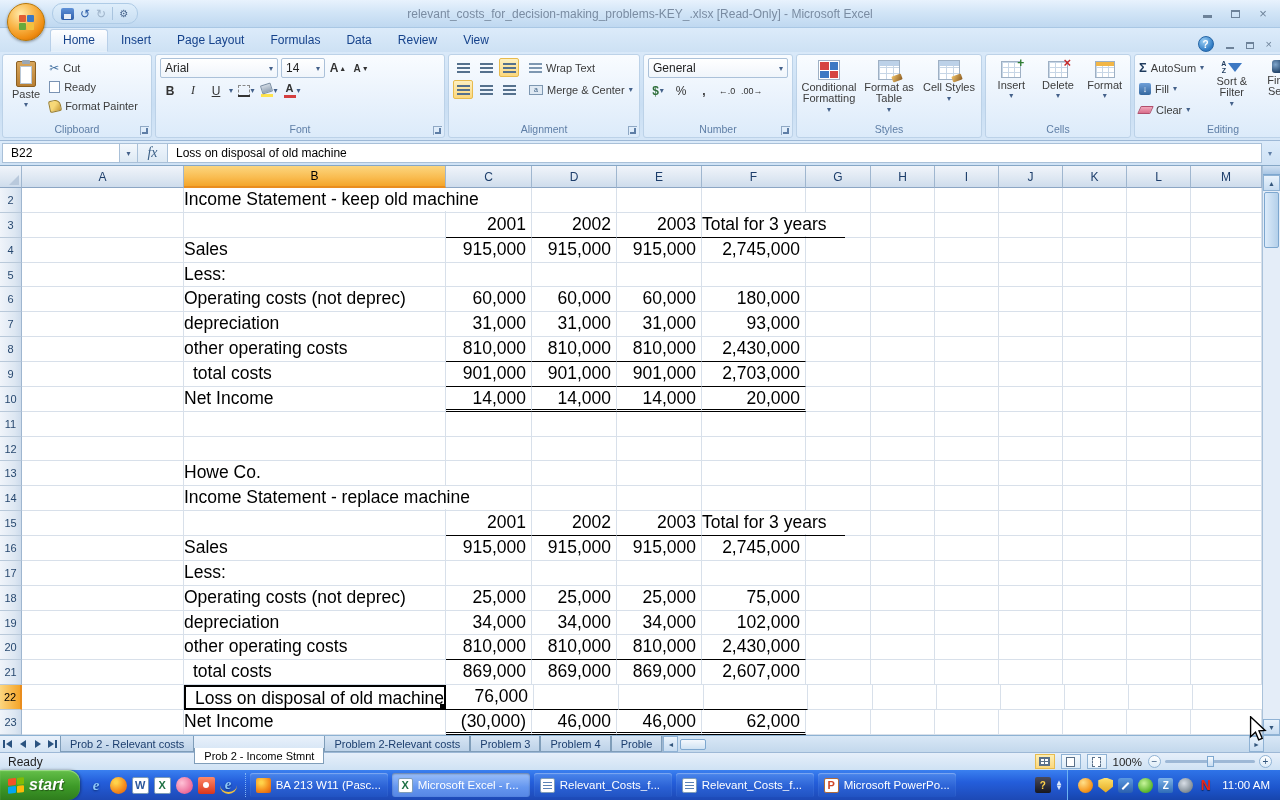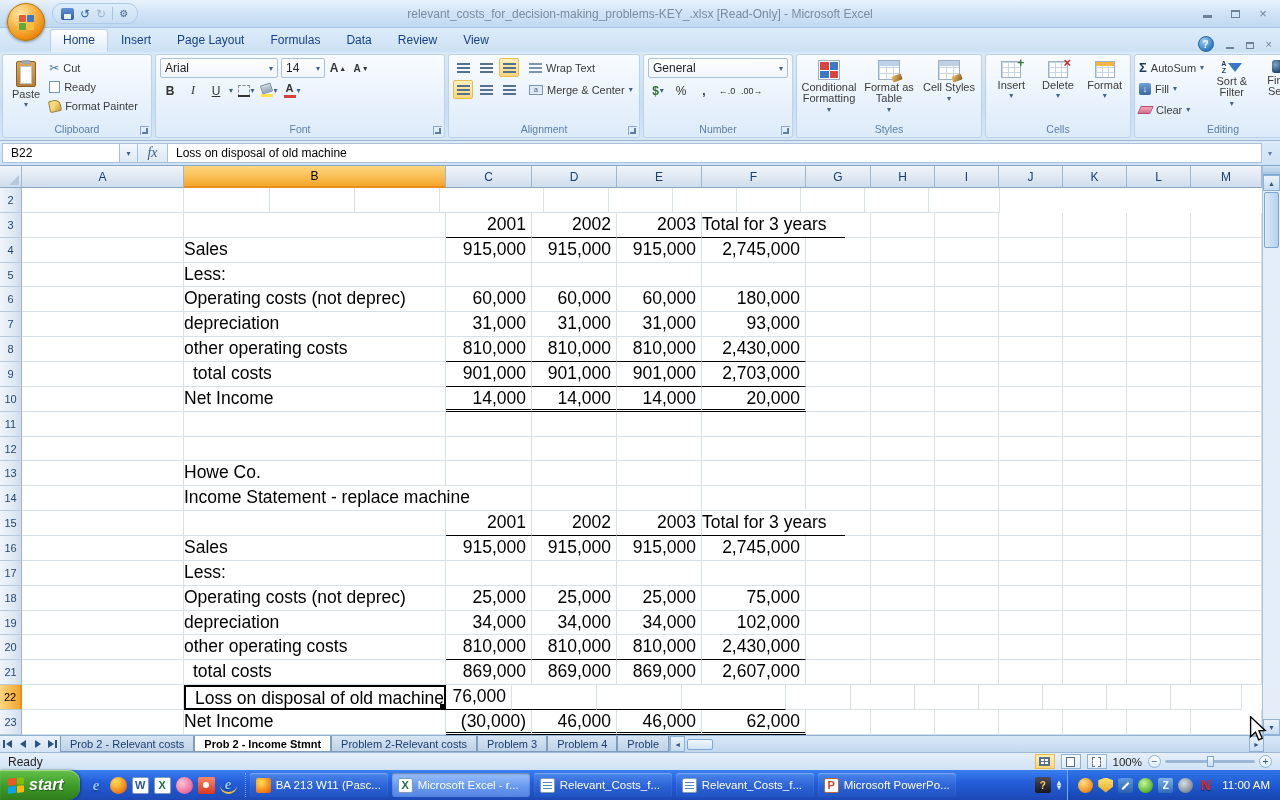--- a/index.html
+++ b/index.html
@@ -138,21 +138,21 @@
   .vs-down{margin-top:auto;}
 
   
   .sheetbar{height:17px;background:linear-gradient(#e9f1fb,#d4e4f4);border-top:1px solid #8db2d3;display:flex;align-items:stretch;}
   .snav{width:15px;display:flex;align-items:center;justify-content:center;gap:1px;}
   .tri-l{width:0;height:0;border-top:4px solid transparent;border-bottom:4px solid transparent;border-right:6px solid #2b5380;}
   .tri-r{width:0;height:0;border-top:4px solid transparent;border-bottom:4px solid transparent;border-left:6px solid #2b5380;}
   .nbar{width:2px;height:8px;background:#2b5380;}
   .stabs{display:flex;align-items:stretch;}
   .stab{font-size:11px;color:#1c3e6e;padding:1px 9px 0;border:1px solid #7f9db9;border-top:none;background:linear-gradient(#d7e5f4,#bdd2e8);display:flex;align-items:center;white-space:nowrap;}
-  .stab.act{background:#fff;font-weight:bold;color:#000;position:relative;top:0;}
+  .stab.act{background:#fff;font-weight:normal;color:#000;position:relative;top:12px;}
   .hscroll{flex:1;display:flex;align-items:center;background:linear-gradient(#d8e7f6,#c3d8ec);border-left:1px solid #9fb6cf;}
   .hs-btn{width:15px;height:100%;background:linear-gradient(#eaf3fc,#c7dcf1);border:1px solid #8fb2d4;display:flex;align-items:center;justify-content:center;font-size:7px;color:#33567c;}
   .hs-thumb{width:26px;height:11px;margin-left:2px;background:linear-gradient(#f3f8fd,#cfe2f3);border:1px solid #7da7cf;border-radius:2px;}
   .hs-track{flex:1;}
   .hs-corner{width:16px;background:linear-gradient(#d2e3f4,#b6cfe8);border-left:1px solid #8fb2d4;}
 
   
   .statusbar{height:18px;background:linear-gradient(#e6effa,#cfe2f4);border-top:1px solid #9db8d6;display:flex;align-items:center;font-size:12px;color:#1f1f1f;padding:0 8px;}
   .sb-right{margin-left:auto;display:flex;align-items:center;gap:6px;}
   .viewbtn{width:20px;height:15px;border:1px solid #8fb2d4;background:linear-gradient(#f5fafe,#dcebf8);display:flex;align-items:center;justify-content:center;}
@@ -525,20 +525,21 @@
       <div class="chead" style="width: 64px;">I</div>
       <div class="chead" style="width: 64px;">J</div>
       <div class="chead" style="width: 64px;">K</div>
       <div class="chead" style="width: 64px;">L</div>
       <div class="chead" style="width: 71px;">M</div>
     </div>
   <div>
       <div class="grow">
         <div class="rhead">2</div>
         <div class="cell" style="width: 162px;"></div>
+        <div class="cell tleft" style="width: 262px;"><span class="ct ov">Income Statement - keep old machine</span></div>
         <div class="cell" style="width: 86px;"></div>
         <div class="cell" style="width: 85px;"></div>
         <div class="cell" style="width: 85px;"></div>
         <div class="cell" style="width: 104px;"></div>
         <div class="cell" style="width: 65px;"></div>
         <div class="cell" style="width: 64px;"></div>
         <div class="cell" style="width: 64px;"></div>
         <div class="cell" style="width: 64px;"></div>
         <div class="cell" style="width: 64px;"></div>
         <div class="cell" style="width: 64px;"></div>
@@ -845,21 +846,21 @@
         <div class="cell" style="width: 64px;"></div>
         <div class="cell" style="width: 64px;"></div>
         <div class="cell" style="width: 64px;"></div>
         <div class="cell" style="width: 64px;"></div>
         <div class="cell" style="width: 71px;"></div>
       </div>
       <div class="grow">
         <div class="rhead selr">22</div>
         <div class="cell" style="width: 162px;"></div>
         <div class="cell tleft selcell" style="width: 262px;"><span class="ct" style="padding-left: 9px;">Loss on disposal of old machine</span></div>
-        <div class="cell bsl tnum" style="width: 66px;"><span class="ct">76,000</span></div>
+        <div class="cell bsl tnum" style="width: 88px;"><span class="ct">76,000</span></div>
         <div class="cell bsl" style="width: 85px;"></div>
         <div class="cell bsl" style="width: 85px;"></div>
         <div class="cell bsl" style="width: 104px;"></div>
         <div class="cell" style="width: 65px;"></div>
         <div class="cell" style="width: 64px;"></div>
         <div class="cell" style="width: 64px;"></div>
         <div class="cell" style="width: 64px;"></div>
         <div class="cell" style="width: 64px;"></div>
         <div class="cell" style="width: 64px;"></div>
         <div class="cell" style="width: 71px;"></div>

